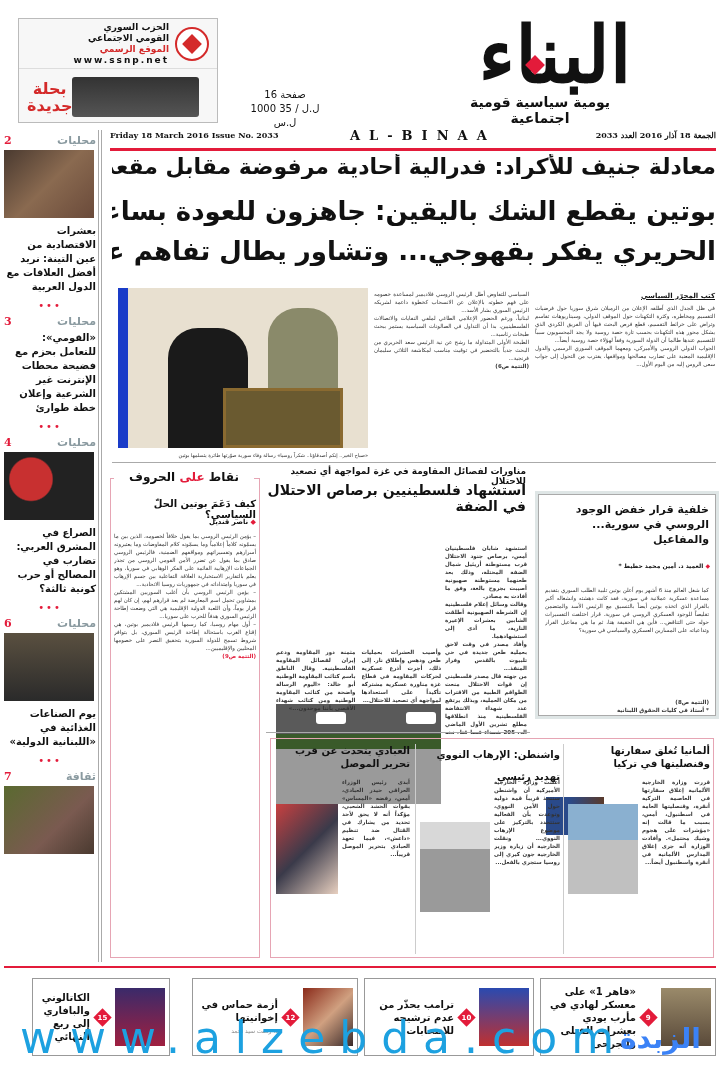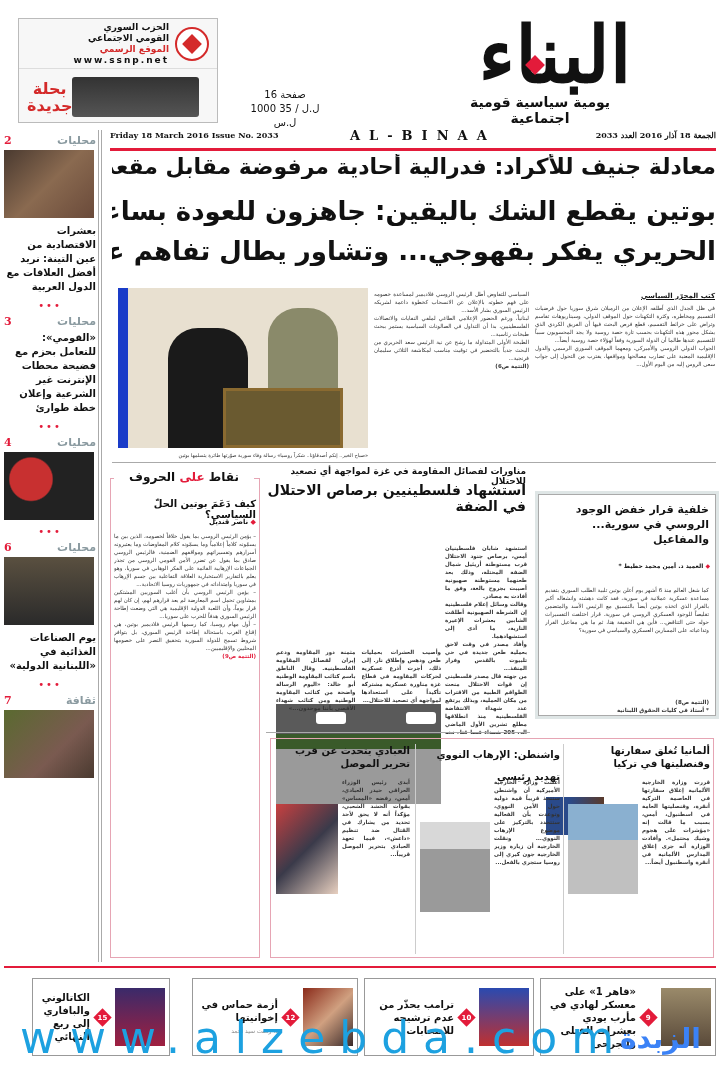--- a/index.html
+++ b/index.html
@@ -101,20 +101,21 @@
       </div>
     <div class="side-txt">«القومي»: للتعامل بحزم مع فضيحة محطات الإنترنت غير الشرعية وإعلان خطة طوارئ</div>
   </div>
   <div class="dots">•••</div>
   <div>
     <div class="sec">
         <span class="num">4</span>
         <span class="lab">محليات</span>
       </div>
     <div class="side-img photo" style="background:radial-gradient(circle at 30% 40%,#c83030 0 28%,#222 30%)"></div>
+    <div class="side-txt">الصراع في المشرق العربي: تضارب في المصالح أو حرب كونية ثالثة؟</div>
   </div>
   <div class="dots">•••</div>
   <div>
     <div class="sec">
         <span class="num">6</span>
         <span class="lab">محليات</span>
       </div>
     <div class="side-img photo" style="background:linear-gradient(#5a5040,#2a2a2a)"></div>
     <div class="side-txt">يوم الصناعات الغذائية في «اللبنانية الدولية»</div>
   </div>

